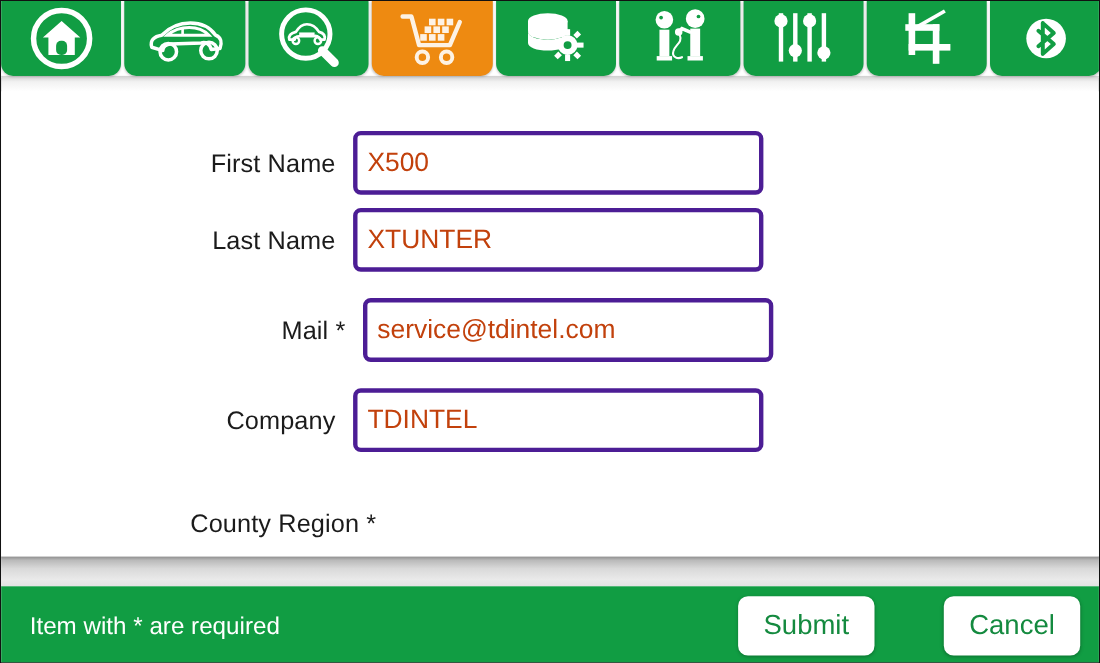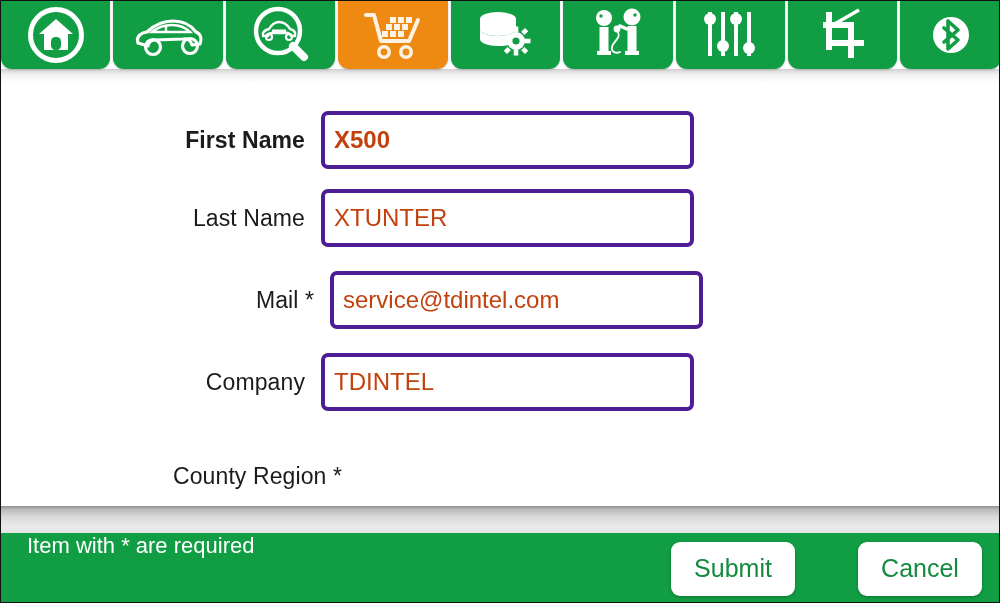--- a/index.html
+++ b/index.html
@@ -70,21 +70,21 @@
   }
 
   .row {
     position: absolute;
     left: 0;
     width: 1000px;
     height: 58px;
     display: flex;
     align-items: center;
   }
-  .row-0 { top: 28px; font-weight: bold; }
+  .row-0 { top: 36px; }
   .row-1 { top: 106px; }
   .row-2 { top: 188px; margin-left: 9px; }
   .row-3 { top: 270px; border-radius: 15px; }
   .row-4 { top: 364px; padding-left: 37px; }
 
   .field-label {
     width: 320px;
     text-align: right;
     padding-right: 16px;
     font-size: 23px;
@@ -129,21 +129,21 @@
   }
 
   
   #footer {
     position: absolute;
     left: 0; top: 532px;
     width: 1000px;
     height: 71px;
     background: #119D43;
     display: flex;
-    align-items: flex-start;
+    align-items: center;
   }
 
   #footer-note {
     margin-left: 26px;
     font-size: 22px;
     color: #ffffff;
     white-space: nowrap;
   }
 
   #footer-actions {

